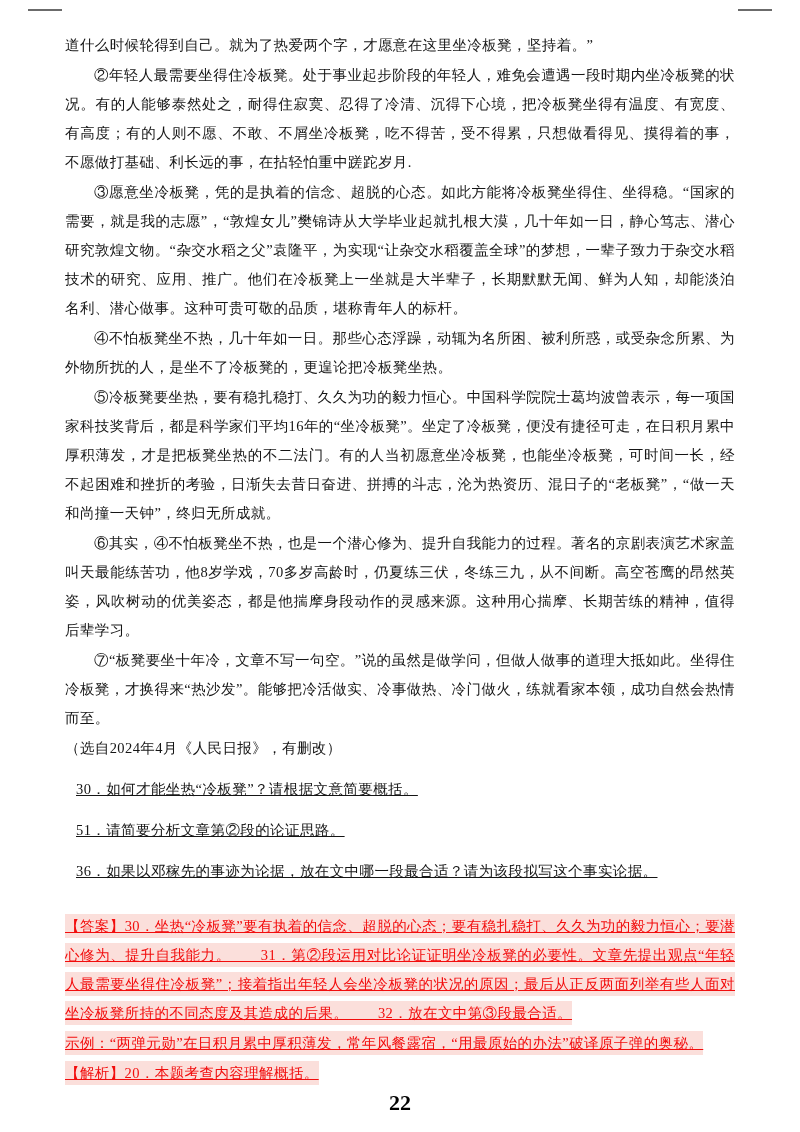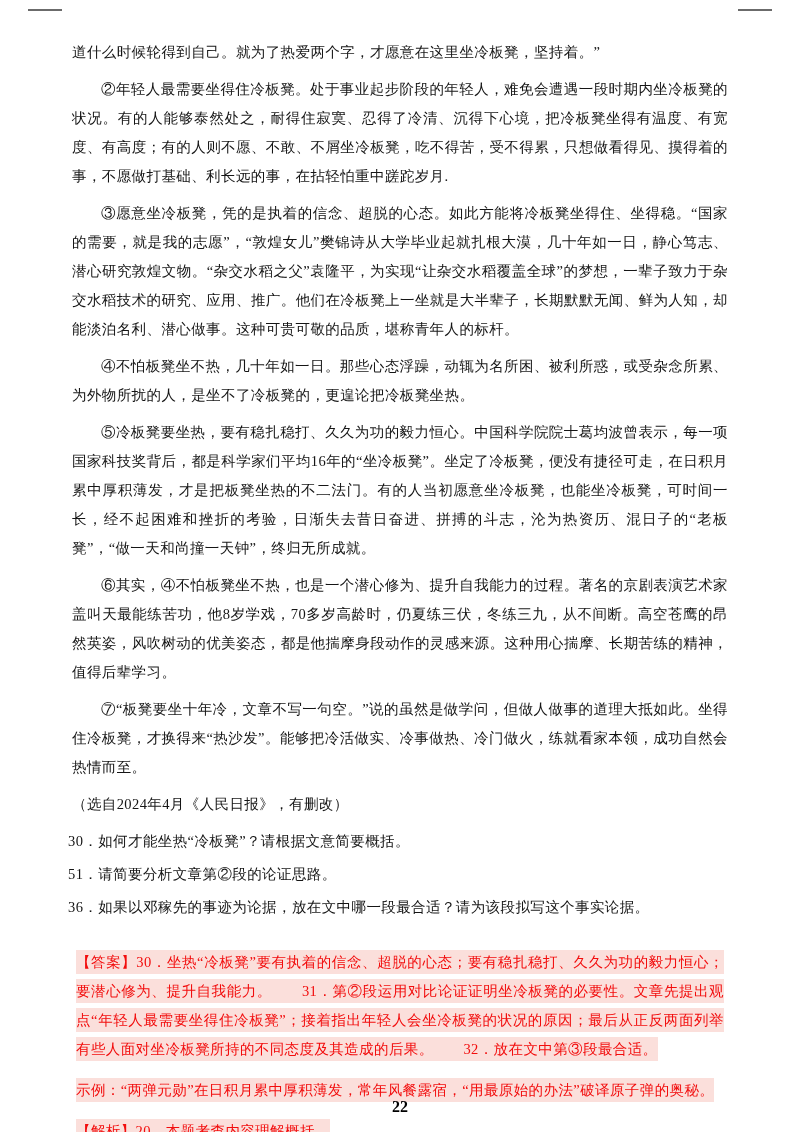--- a/index.html
+++ b/index.html
@@ -25,44 +25,44 @@
 
   .page {
     padding: 30px 64px 0 64px;
   }
   .doc {
     font-size: 14.5px;
     letter-spacing: 0.4px;
     line-height: 29px;
     text-align: justify;
   }
-  .doc p { margin: 8px; }
+  .doc p { margin: 1px; }
   p.indent { text-indent: 2em; }
   .source { }
 
-  .questions p { margin: 4px; }
+  .questions p { margin: 12px; text-decoration: underline; }
 
   .answers {
     margin-top: 26px;
     color: #f20d0d;
     text-align: justify;
   }
-  .answers p { margin: 12px; }
+  .answers p { margin: 1px; text-decoration: underline; }
   .answers .hl {
     background: #fbdfdb;
     padding: 4px 0;
   }
 
   .page-num {
     position: absolute;
     left: 0;
     right: 0;
     bottom: 16px;
     text-align: center;
-    font-size: 16px;
+    font-size: 22px;
     font-weight: 700;
     color: #000;
   }
 </style>
 </head>
 <body>
 
 <div class="crop-mark left"></div>
 <div class="crop-mark right"></div>
 

